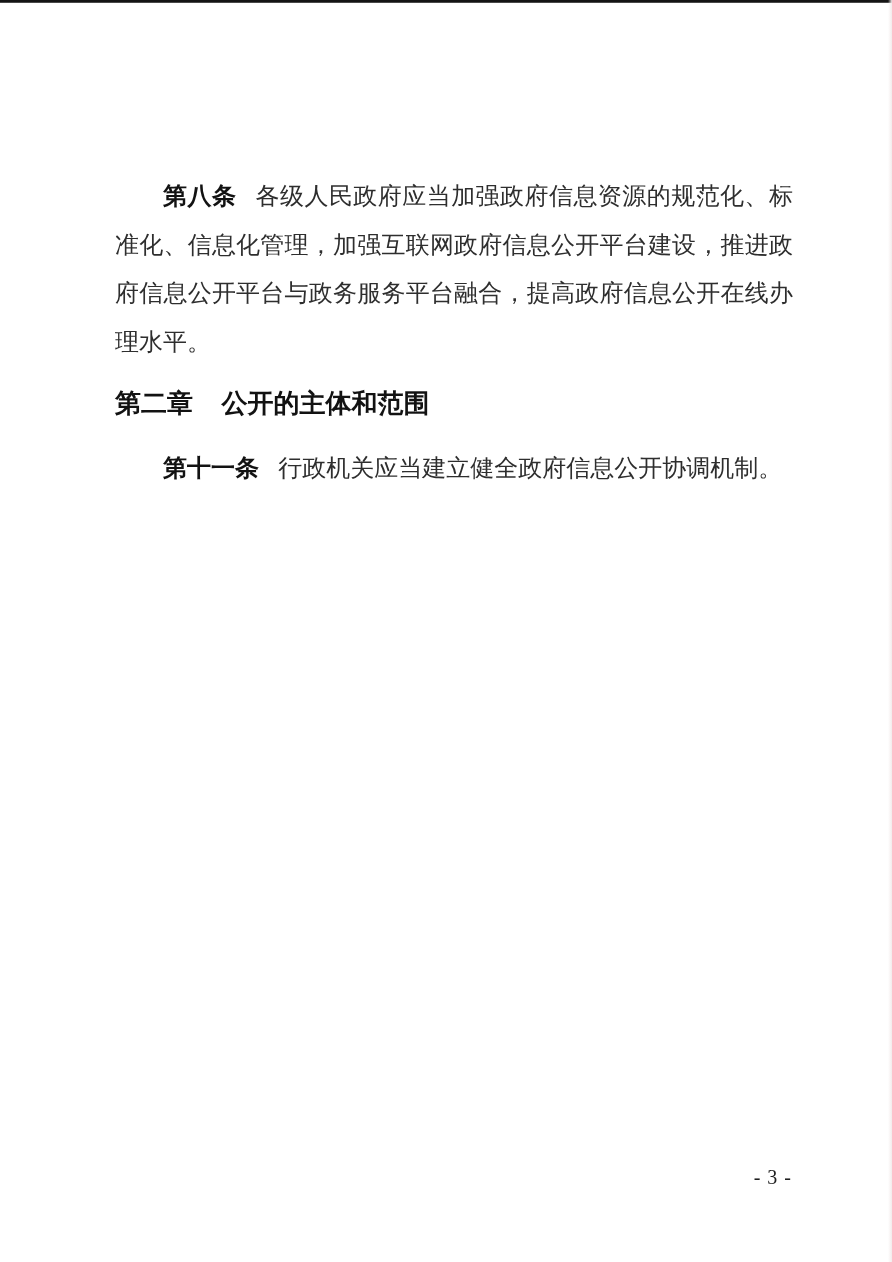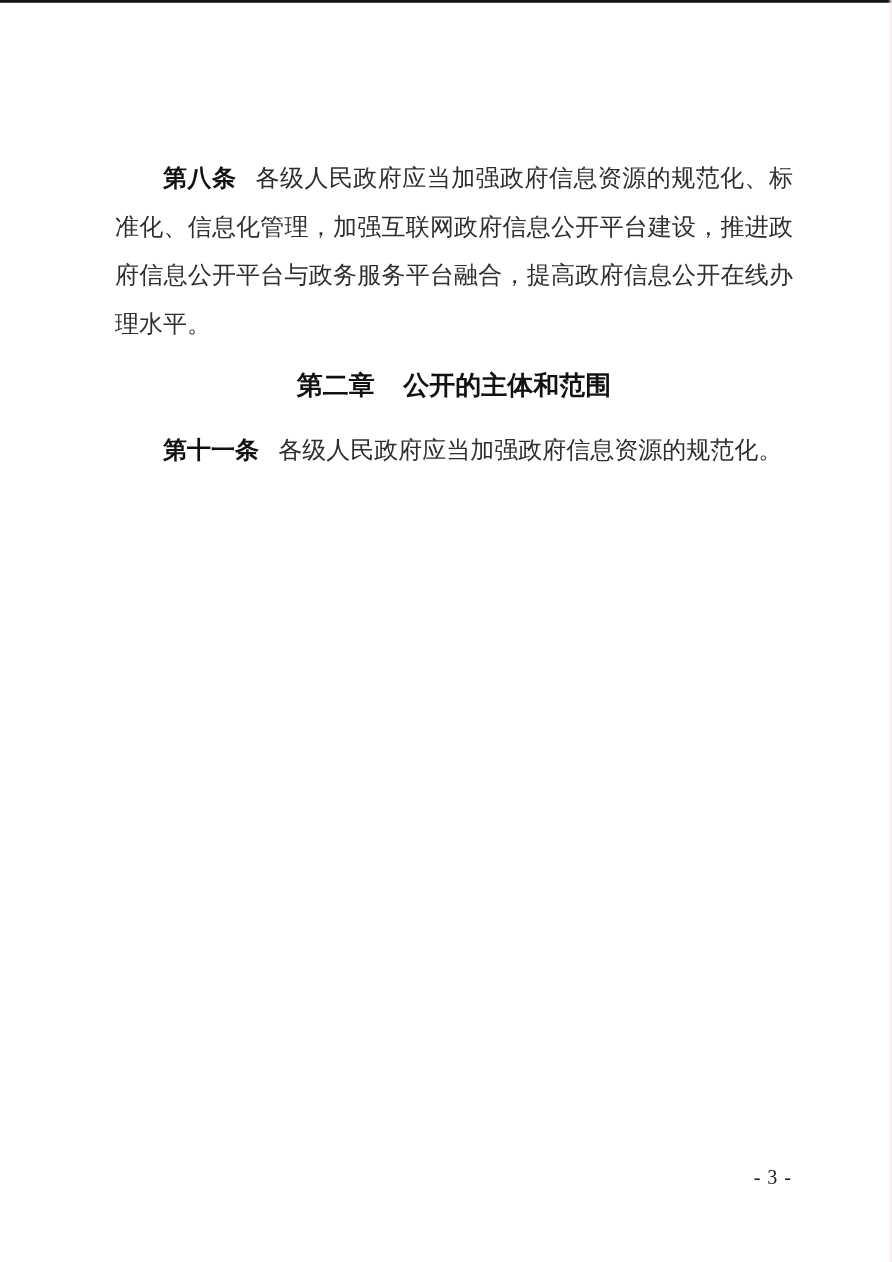--- a/index.html
+++ b/index.html
@@ -25,21 +25,21 @@
   .scan-right-edge {
     position: absolute;
     top: 0; right: 0;
     width: 4px;
     height: 100%;
     background: linear-gradient(to left, #f2ebeb, rgba(255,255,255,0));
   }
   .content {
     position: absolute;
     left: 115px;
-    top: 154px;
+    top: 172px;
     width: 678px;
   }
   .para {
     margin: 0;
     font-size: 24px;
     line-height: 48.5px;
     color: #2e2e2e;
     text-align: justify;
     text-justify: inter-character;
     text-indent: 2em;
@@ -53,21 +53,20 @@
   .article-label:not(:empty) {
     margin-right: 0.8em;
   }
   .chapter-heading {
     margin: 12px 0 16px 0;
     line-height: 50px;
     font-size: 26px;
     font-family: "Liberation Sans", "DejaVu Sans", sans-serif;
     font-weight: 700;
     color: #121212;
-    text-align: center;
     text-indent: 0;
   }
   .chapter-number {
     margin-right: 1.1em;
   }
   .page-number {
     position: absolute;
     top: 1166px;
     right: 100px;
     font-size: 20px;
@@ -86,19 +85,19 @@
   <div class="content">
 
     <p class="para"><span class="article-label">第八条</span><span>各级人民政府应当加强政府信息资源的规范化、标准化、信息化管理，加强互联网政府信息公开平台建设，推进政府信息公开平台与政务服务平台融合，提高政府信息公开在线办理水平。</span></p>
 
 
     <h2 class="chapter-heading"><span class="chapter-number">第二章</span><span>公开的主体和范围</span></h2>
 
 
 
 
-    <p class="para"><span class="article-label">第十一条</span><span>各级人民政府应当加强政府信息资源的规范化。</span></p>
+    <p class="para"><span class="article-label">第十一条</span><span>行政机关应当建立健全政府信息公开协调机制。</span></p>
 
   </div>
 
   <div class="page-number">- 3 -</div>
 
 </div>
 
 </body></html>

